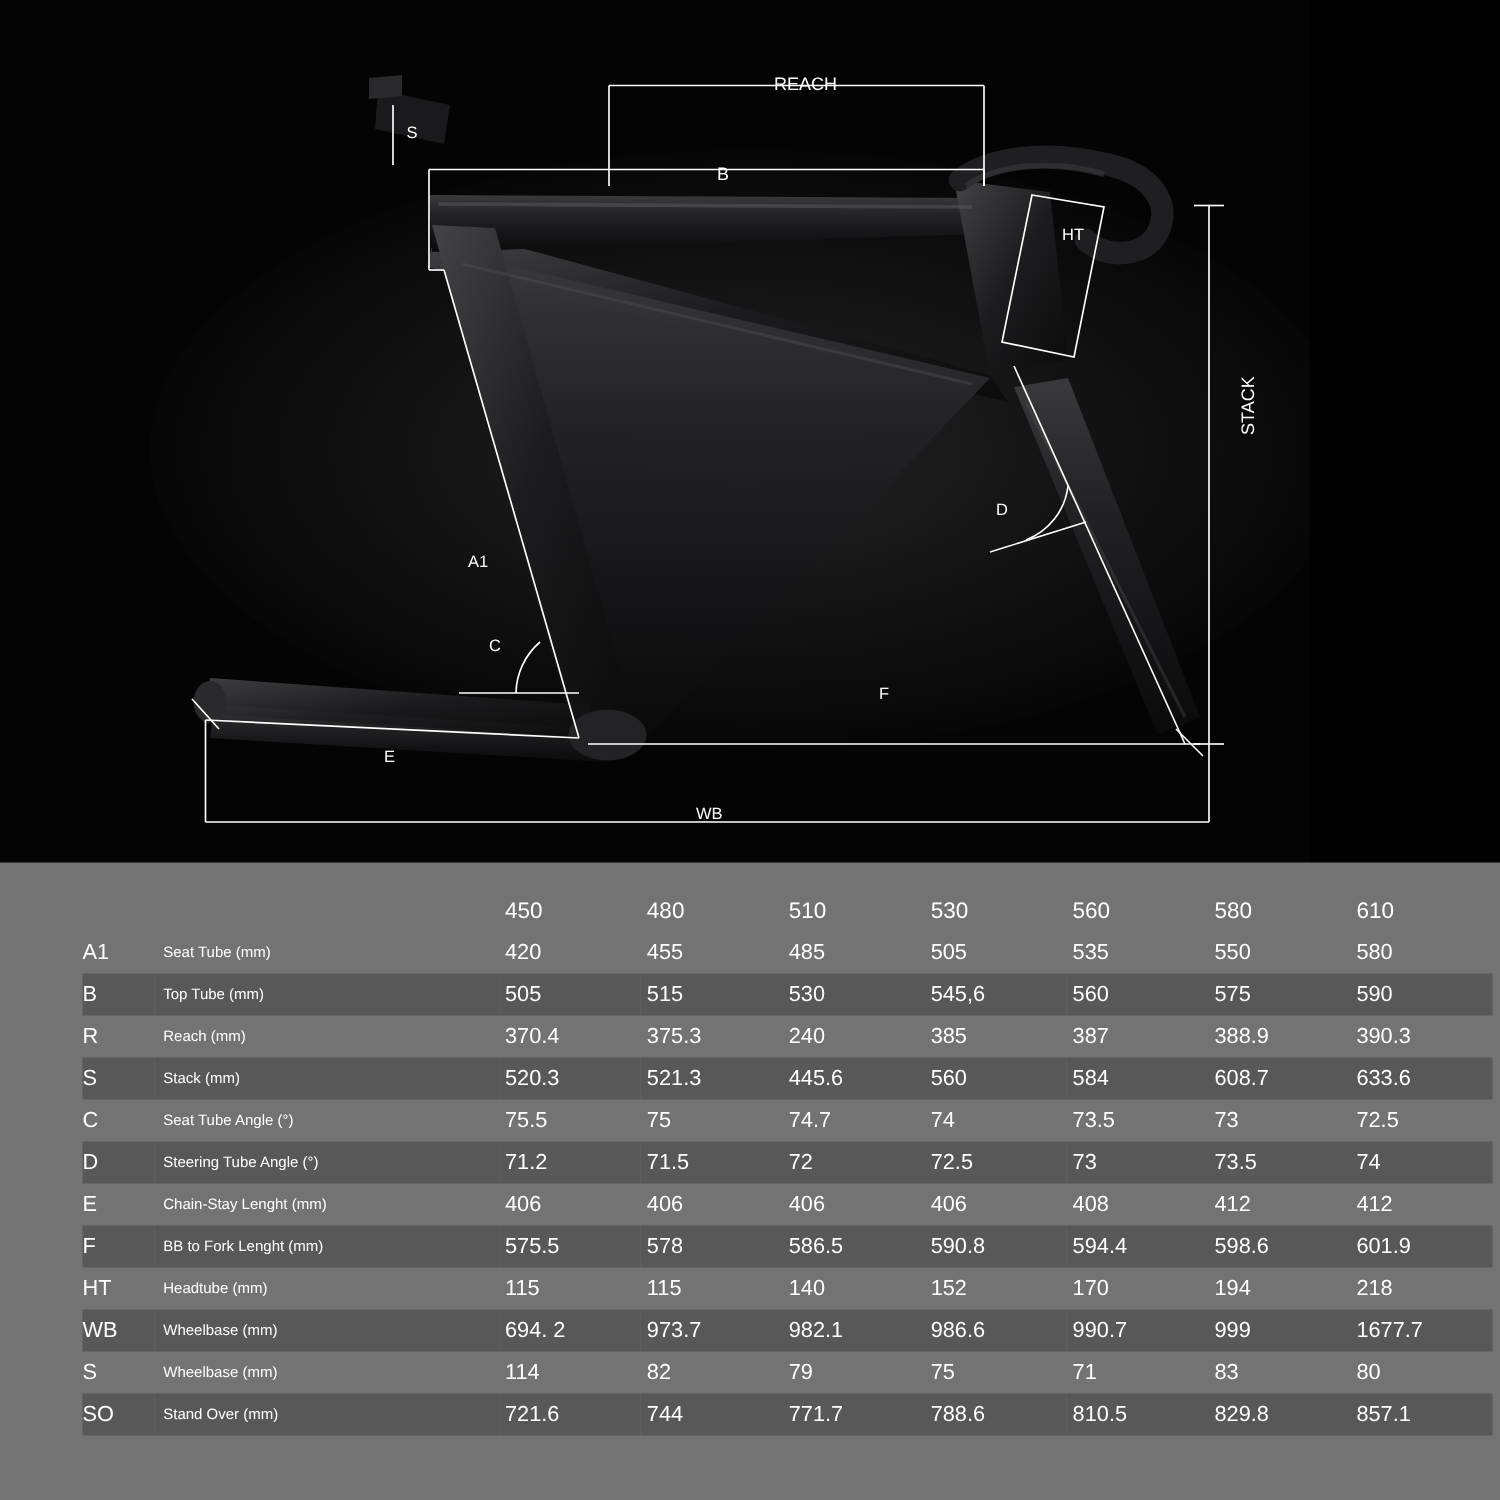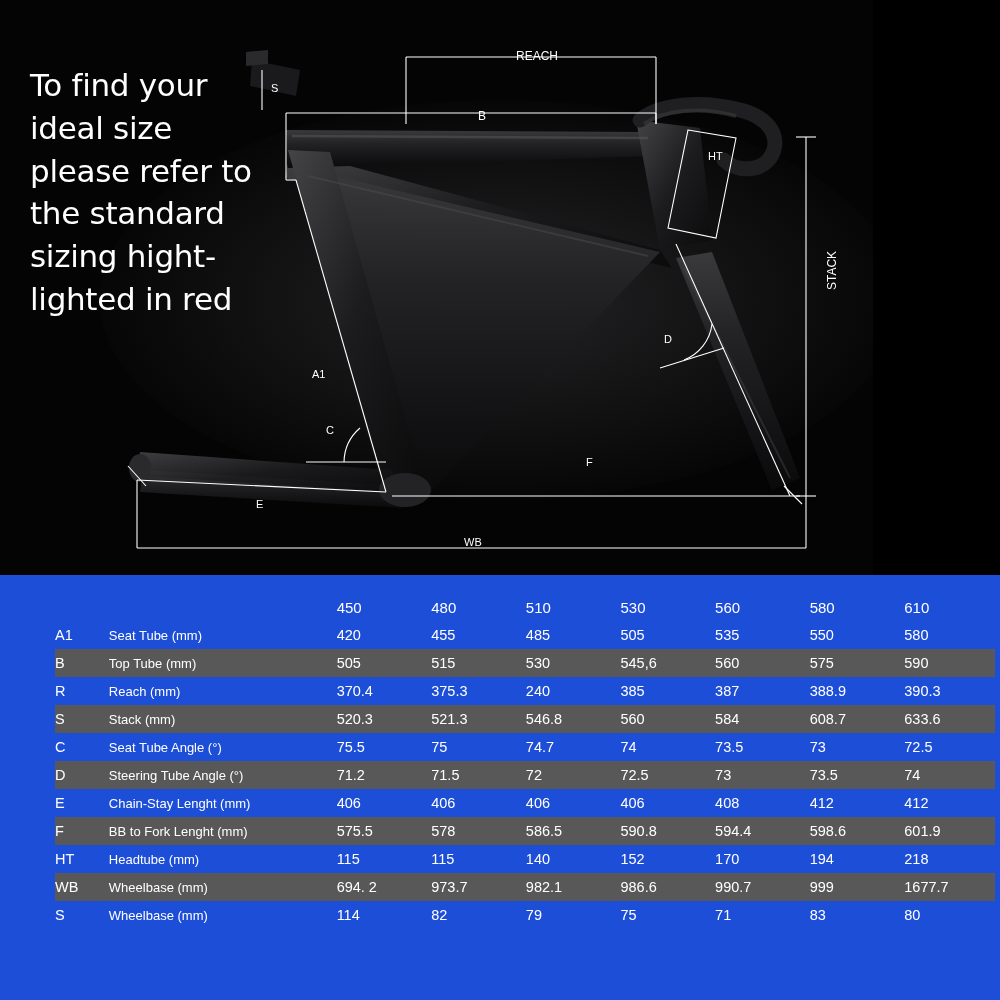--- a/index.html
+++ b/index.html
@@ -51,21 +51,21 @@
     letter-spacing: -0.3px;
   }
 
   
   #geo-table-wrap {
     position: absolute;
     left: 0;
     top: 575px;
     width: 1000px;
     height: 425px;
-    background: #1d4ed8;
+    background: #737373;
   }
   table#geo-table {
     border-collapse: collapse;
     width: 940px;
     margin-left: 55px;
     margin-top: 18px;
     font-size: 14.5px;
   }
   table#geo-table td, table#geo-table th {
     padding: 0;
@@ -78,21 +78,21 @@
   .col-code {
     width: 38px;
     text-align: right;
     padding-right: 8px !important;
     font-weight: bold;
     font-size: 14.5px;
   }
   .col-label {
     width: 215px;
     padding-left: 6px !important;
-    font-size: 13px;
+    font-size: 10px;
   }
   .size-cell {
     width: 87px;
     text-align: left;
     padding-left: 4px !important;
     font-size: 14.5px;
   }
   thead th.size-head {
     color: #e81b10;
     font-weight: bold;
@@ -217,26 +217,20 @@
       <text x="836" y="290" font-size="12" transform="rotate(-90 836 290)">STACK</text>
       <text x="312" y="378" font-size="11">A1</text>
       <text x="326" y="434" font-size="11">C</text>
       <text x="664" y="343" font-size="11">D</text>
       <text x="256" y="508" font-size="11">E</text>
       <text x="586" y="466" font-size="11">F</text>
       <text x="464" y="546" font-size="11">WB</text>
     </g>
   </svg>
 
-  <div id="intro-text">To find your
-ideal size
-please refer to
-the standard
-sizing hight-
-lighted in red</div>
 </div>
 
 <div id="geo-table-wrap">
   <table id="geo-table">
     <thead>
       <tr>
         <th class="col-code hdr-blank"></th>
         <th class="col-label hdr-blank"></th>
         <th class="size-head">450</th>
         <th class="size-head">480</th>
@@ -279,21 +273,21 @@
         <td class="size-cell">385</td>
         <td class="size-cell">387</td>
         <td class="size-cell">388.9</td>
         <td class="size-cell">390.3</td>
       </tr>
       <tr class="alt">
         <td class="col-code">S</td>
         <td class="col-label">Stack (mm)</td>
         <td class="size-cell">520.3</td>
         <td class="size-cell">521.3</td>
-        <td class="size-cell">546.8</td>
+        <td class="size-cell">445.6</td>
         <td class="size-cell">560</td>
         <td class="size-cell">584</td>
         <td class="size-cell">608.7</td>
         <td class="size-cell">633.6</td>
       </tr>
       <tr>
         <td class="col-code">C</td>
         <td class="col-label">Seat Tube Angle (°)</td>
         <td class="size-cell">75.5</td>
         <td class="size-cell">75</td>
@@ -362,15 +356,26 @@
         <td class="col-code">S</td>
         <td class="col-label">Wheelbase (mm)</td>
         <td class="size-cell">114</td>
         <td class="size-cell">82</td>
         <td class="size-cell">79</td>
         <td class="size-cell">75</td>
         <td class="size-cell">71</td>
         <td class="size-cell">83</td>
         <td class="size-cell">80</td>
       </tr>
+      <tr class="alt">
+        <td class="col-code">SO</td>
+        <td class="col-label">Stand Over (mm)</td>
+        <td class="size-cell">721.6</td>
+        <td class="size-cell">744</td>
+        <td class="size-cell">771.7</td>
+        <td class="size-cell">788.6</td>
+        <td class="size-cell">810.5</td>
+        <td class="size-cell">829.8</td>
+        <td class="size-cell">857.1</td>
+      </tr>
     </tbody>
   </table>
 </div>
 
 </body></html>

